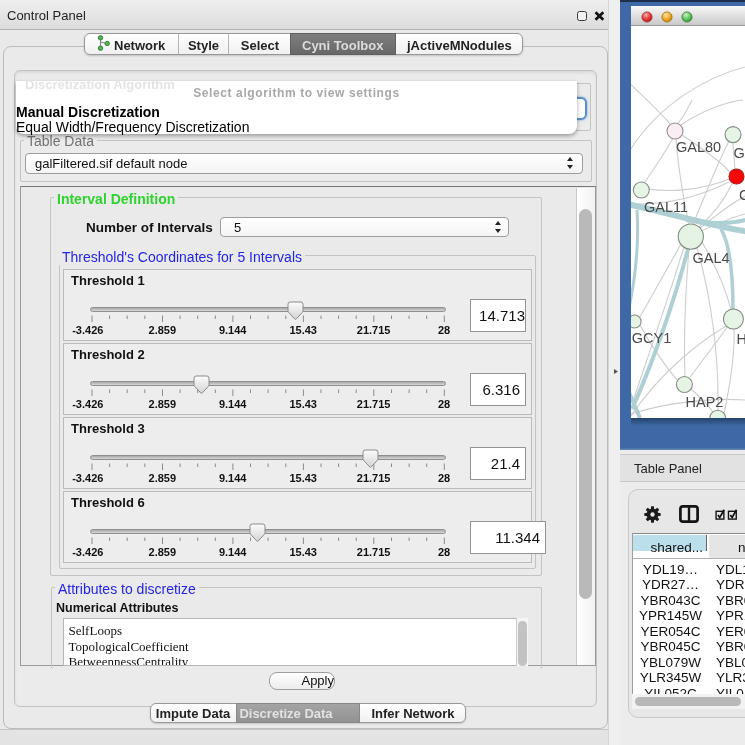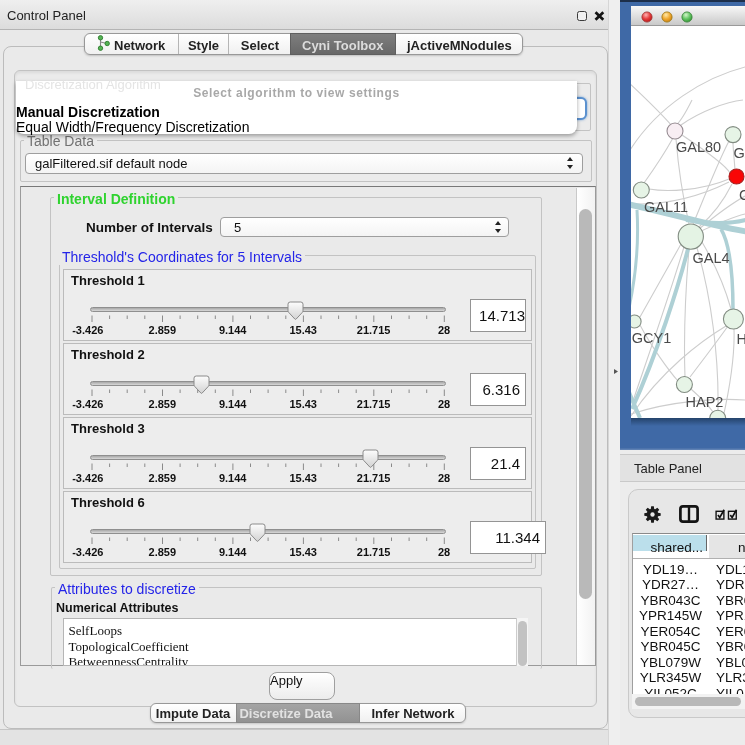--- a/index.html
+++ b/index.html
@@ -263,30 +263,30 @@
 
 <div class="gbox" style="left:51px;top:587px;width:491px;height:82px;border-bottom:none;"></div>
 <div class="grouptitle" style="left:55px;top:581px;color:#2424e8;background:#eaeaea;">Attributes to discretize</div>
 <div class="abs" style="left:56px;top:601px;font-size:12.5px;font-weight:bold;color:#111;">Numerical Attributes</div>
 <div class="abs" style="left:63px;top:618px;width:465px;height:48px;background:#ffffff;border:1px solid #b5b5b5;overflow:hidden;">
   <div style="font-size:13px;color:#111;padding:4px 0 0 4.5px;line-height:15.6px;font-family:Liberation Serif, serif;">SelfLoops<br>TopologicalCoefficient<br>BetweennessCentrality</div>
 </div>
 <div class="abs" style="left:516px;top:618px;width:12px;height:48px;background:#f5f5f5;border-left:1px solid #ccc;"></div>
 <div class="abs" style="left:518px;top:621px;width:9px;height:45px;background:#c2c2c2;border-radius:5px;"></div>
 
-<div class="abs" style="left:269px;top:672px;width:66px;height:28px;background:linear-gradient(#ffffff,#ececec);border:1px solid #9f9f9f;border-radius:8px;text-align:left;font-size:13px;color:#111;line-height:16px;">Apply</div>
+<div class="abs" style="left:269px;top:672px;width:66px;height:18px;background:linear-gradient(#ffffff,#ececec);border:1px solid #9f9f9f;border-radius:8px;text-align:right;font-size:13px;color:#111;line-height:16px;">Apply</div>
 
 <div class="abs" style="left:150px;top:703px;width:316px;height:20px;background:linear-gradient(#ffffff,#f0f0f0);border:1px solid #989898;border-radius:6px;box-shadow:0 1px 2px rgba(0,0,0,0.15);"></div>
 <div class="abs" style="left:236px;top:703px;width:124px;height:20px;background:linear-gradient(#a4a4a4,#929292);border:1px solid #888;"></div>
 <div class="abs" style="left:150px;top:706px;width:86px;text-align:center;font-size:13px;font-weight:bold;color:#222;">Impute Data</div>
 <div class="abs" style="left:236px;top:706px;width:100px;text-align:center;font-size:13px;font-weight:bold;color:#e2e2e2;">Discretize Data</div>
 <div class="abs" style="left:360px;top:706px;width:106px;text-align:center;font-size:13px;font-weight:bold;color:#222;">Infer Network</div>
 
 <div class="abs" style="left:16px;top:81px;width:561px;height:53px;background:#ffffff;border-radius:0 0 8px 8px;box-shadow:0 2px 4px rgba(0,0,0,0.35);"></div>
-<div class="abs" style="left:25px;top:77px;font-size:13px;font-weight:normal;color:#e4e4e4;">Discretization Algorithm</div>
+<div class="abs" style="left:25px;top:77px;font-size:13px;font-weight:bold;color:#e4e4e4;">Discretization Algorithm</div>
 <div class="abs" style="left:16px;top:86px;width:561px;text-align:center;font-size:12px;font-weight:bold;color:#a8a8a8;letter-spacing:0.6px;">Select algorithm to view settings</div>
 <div class="abs" style="left:16px;top:103.5px;font-size:14px;font-weight:bold;color:#000;">Manual Discretization</div>
 <div class="abs" style="left:16px;top:119px;font-size:14px;color:#000;">Equal Width/Frequency Discretization</div>
 
 <div class="abs" style="left:608px;top:0;width:12px;height:745px;background:#efefef;border-left:1px solid #d6d6d6;"></div>
 <svg class="abs" style="left:613px;top:368px;" width="6" height="7">
   <path d="M1,6 L1,1 L5,3.5 Z" fill="#555"></path>
 </svg>
 
 <div class="abs" style="left:620px;top:0;width:125px;height:451px;background:#3f69a6;"></div>

